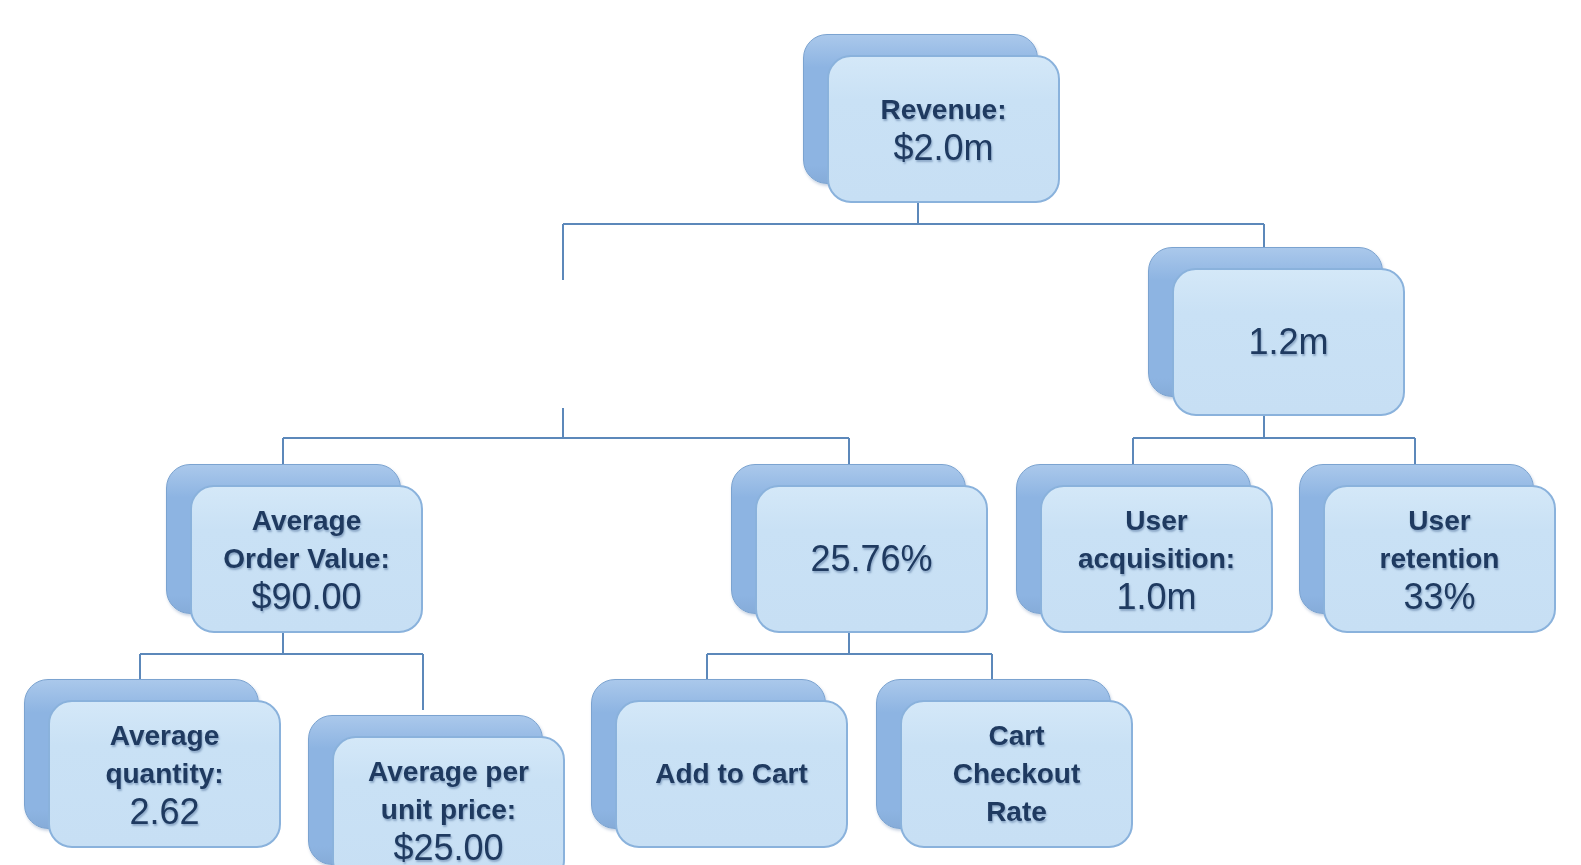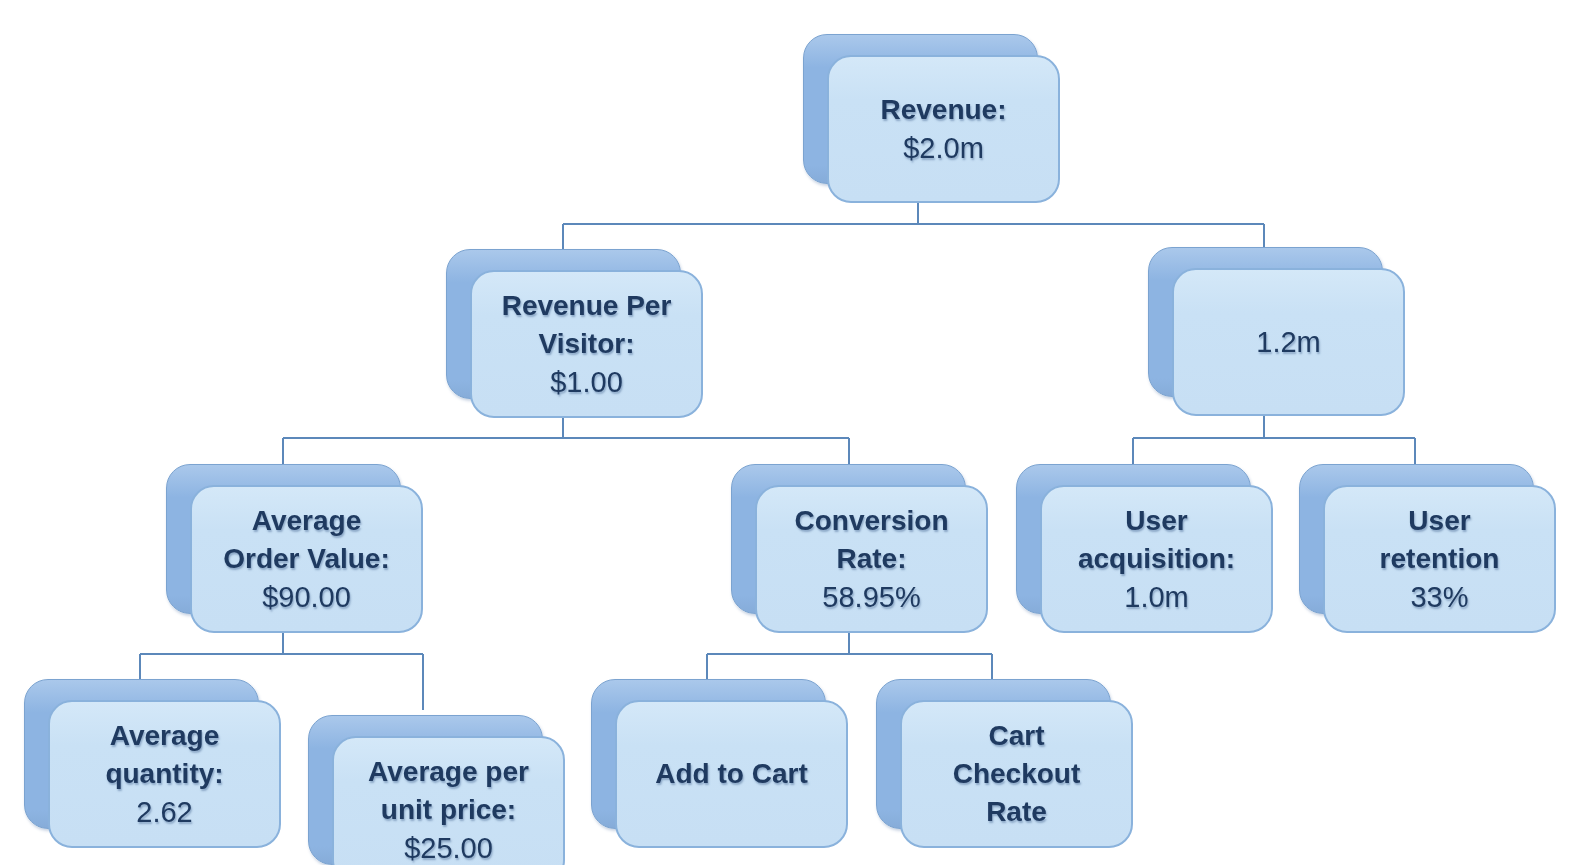--- a/index.html
+++ b/index.html
@@ -54,21 +54,21 @@
     white-space: pre-line;
     font-weight: bold;
     font-size: 28px;
     line-height: 38px;
     color: #1f3a60;
     text-shadow: 1px 2px 2px rgba(90, 120, 160, 0.55);
   }
   .value {
     white-space: pre-line;
     font-weight: normal;
-    font-size: 29px;
+    font-size: 36px;
     line-height: 38px;
     color: #1f3a60;
     text-shadow: 1px 2px 2px rgba(90, 120, 160, 0.55);
   }
 </style>
 </head>
 <body>
 
 <div id="canvas">
 
@@ -86,51 +86,41 @@
   </svg>
 
   <div class="node" style="left:827px; top:55px;">
     <div class="back"></div>
     <div class="front">
       <div class="title">Revenue:</div>
       <div class="value">$2.0m</div>
     </div>
   </div>
 
-  <div class="node" style="left:470px; top:270px;">
-    <div class="back"></div>
-    <div class="front">
-      <div class="title">Revenue Per
-Visitor:</div>
-      <div class="value">$1.00</div>
-    </div>
-  </div>
 
   <div class="node" style="left:1172px; top:268px;">
     <div class="back"></div>
     <div class="front">
       <div class="value">1.2m</div>
     </div>
   </div>
 
   <div class="node" style="left:190px; top:485px;">
     <div class="back"></div>
     <div class="front">
       <div class="title">Average
 Order Value:</div>
       <div class="value">$90.00</div>
     </div>
   </div>
 
   <div class="node" style="left:755px; top:485px;">
     <div class="back"></div>
     <div class="front">
-      <div class="title">Conversion
-Rate:</div>
-      <div class="value">58.95%</div>
+      <div class="value">25.76%</div>
     </div>
   </div>
 
   <div class="node" style="left:1040px; top:485px;">
     <div class="back"></div>
     <div class="front">
       <div class="title">User
 acquisition:</div>
       <div class="value">1.0m</div>
     </div>

